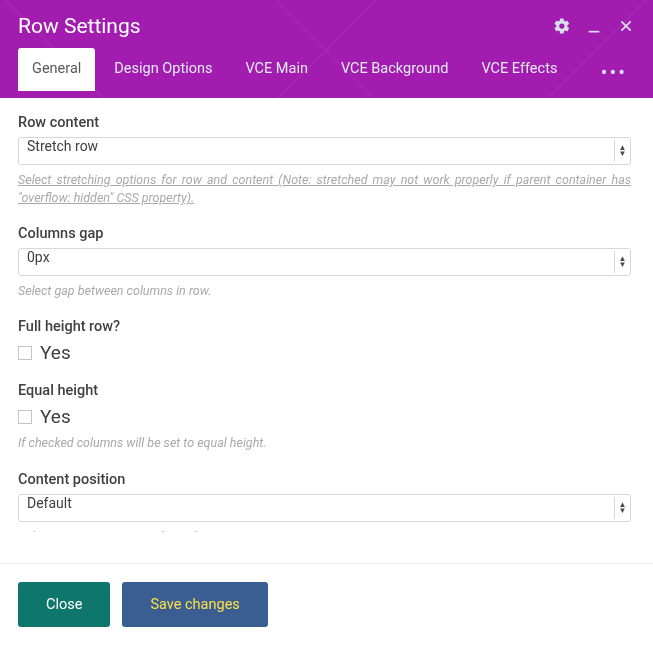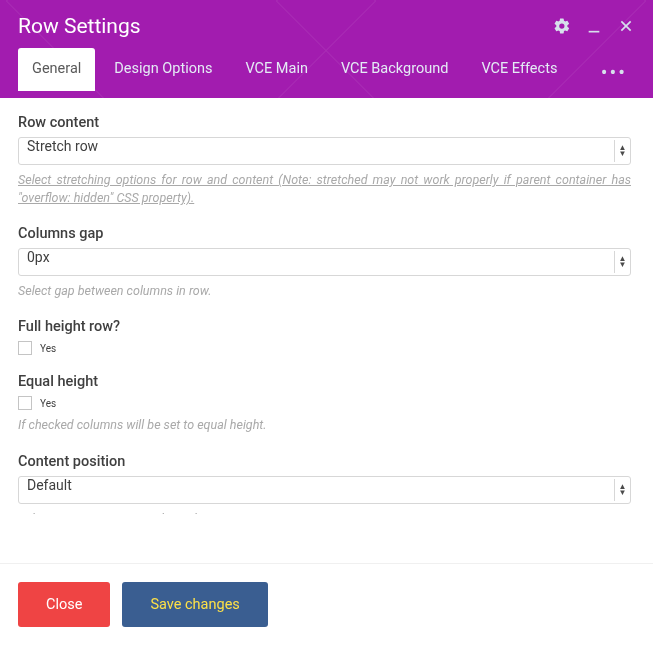--- a/index.html
+++ b/index.html
@@ -24,24 +24,24 @@
 .scroll::-webkit-scrollbar-track { background: #f0f0f0; }
 .scroll::-webkit-scrollbar-thumb { background: #c4c4c4; border-radius: 0; }
 .field { margin-bottom: 18px; }
 .label { font-size: 14.5px; color: #3f3f3f; margin-bottom: 6px; display: block; font-weight: 500; }
 .select { width: 100%; height: 28px; border: 1px solid #d7d7d7; border-radius: 3px; padding: 0 8px; font-size: 14px; color: #3f3f3f; background: #fff; position: relative; display: flex; align-items: flex-start; cursor: pointer; }
 .select-caret { position: absolute; right: 2px; top: 2px; bottom: 2px; width: 14px; display: flex; flex-direction: column; align-items: center; justify-content: center; gap: 0; font-size: 8px; line-height: 6px; color: #4a4a4a; border-left: 1px solid #d7d7d7; padding-left: 2px; }
 .help { font-size: 12.5px; font-style: italic; color: #a9a9a9; margin-top: 6px; line-height: 1.45; }
 .help.justify { text-align: justify; text-decoration: underline; }
 .check-row { display: flex; align-items: center; gap: 8px; margin-top: 4px; }
 .checkbox { width: 14px; height: 14px; border: 1px solid #c4c4c4; background: #fff; cursor: pointer; }
-.check-label { font-size: 10px; color: #3f3f3f; }
+.check-label { font-size: 19px; color: #3f3f3f; }
 .footer { padding: 18px; display: flex; gap: 12px; border-top: 1px solid #f0f0f0; }
 .btn { border: none; border-radius: 3px; padding: 14px 28px; font-size: 14.5px; cursor: pointer; font-family: inherit; }
-.btn-close { background: #ef4444; color: #fff; }
+.btn-close { background: #0f766e; color: #fff; }
 .btn-save { background: #3a5e91; color: #fde047; }
 </style>
 </head>
 <body>
 
 <div class="modal">
 
   <div class="header">
     <div class="header-bg"></div>
     <div class="header-top">

